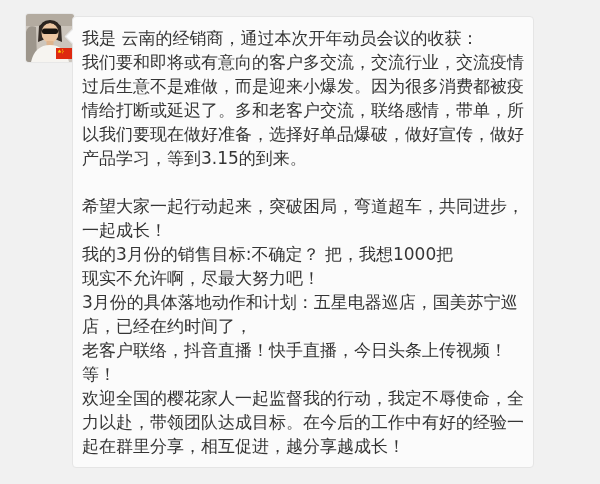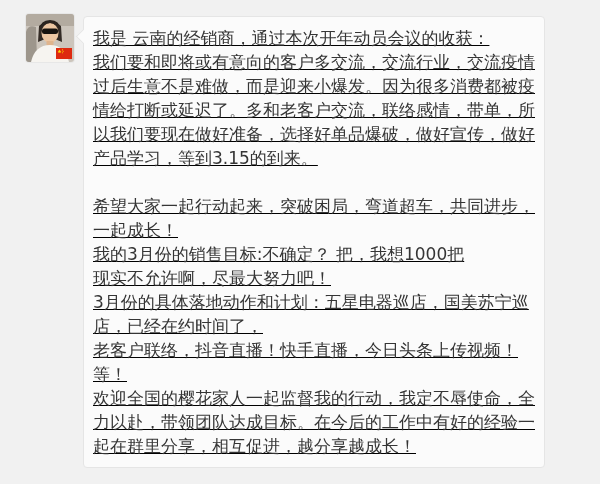--- a/index.html
+++ b/index.html
@@ -30,27 +30,26 @@
     left: 26px; top: 14px;
     width: 48px; height: 48px;
     border-radius: 3px;
     overflow: hidden;
     cursor: pointer;
     box-shadow: 0 0 0 1px rgba(0,0,0,0.04);
   }
   .avatar svg { display: block; }
   .bubble {
     position: absolute;
-    left: 83px; top: 16px;
+    left: 72px; top: 16px;
     width: 462px;
     background: var(--bubble-bg);
     border: 1px solid var(--bubble-border);
     border-radius: 4px;
     padding: 9px 8px 9px 9px;
-    text-decoration: underline;
   }
   .bubble-tail {
     position: absolute;
     left: -6px; top: 14px;
     width: 11px; height: 11px;
     background: var(--bubble-bg);
     border-left: 1px solid var(--bubble-border);
     border-bottom: 1px solid var(--bubble-border);
     transform: rotate(45deg);
   }

